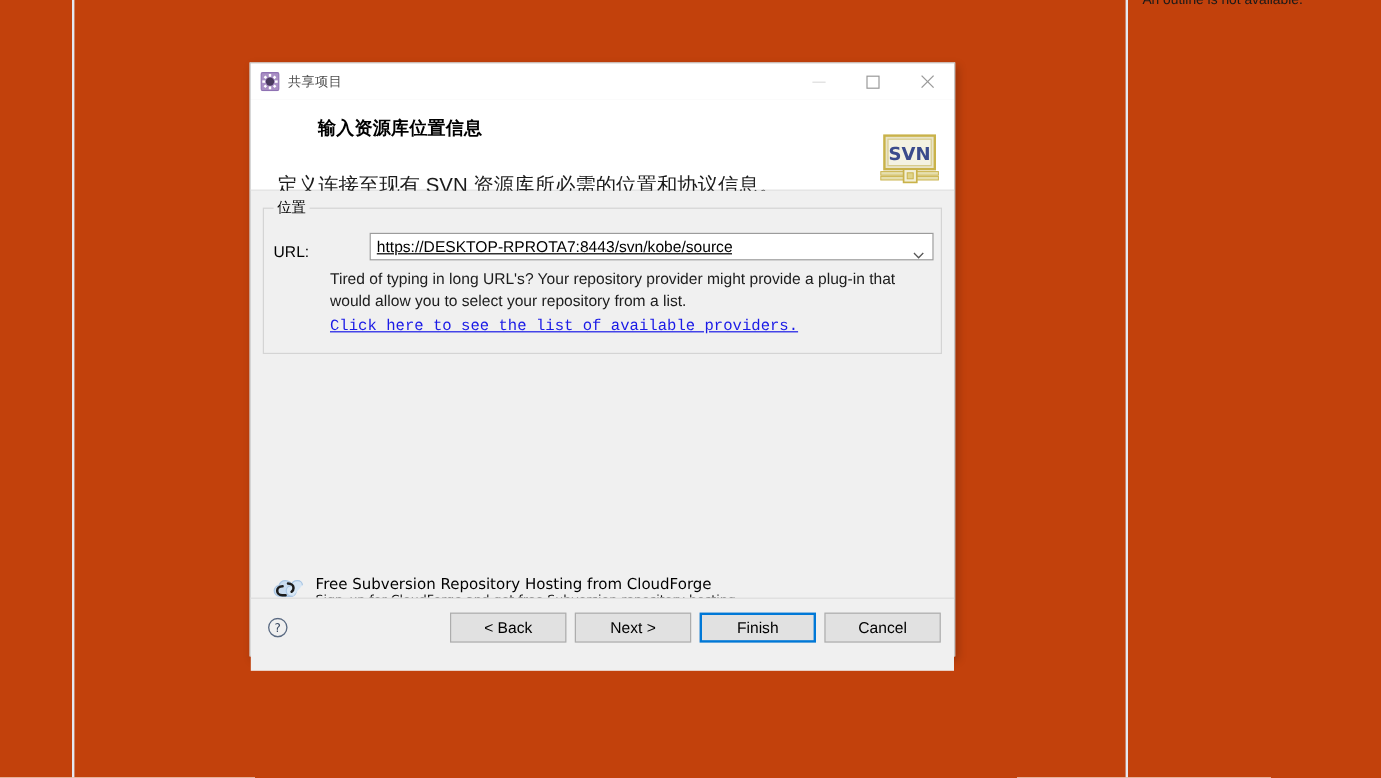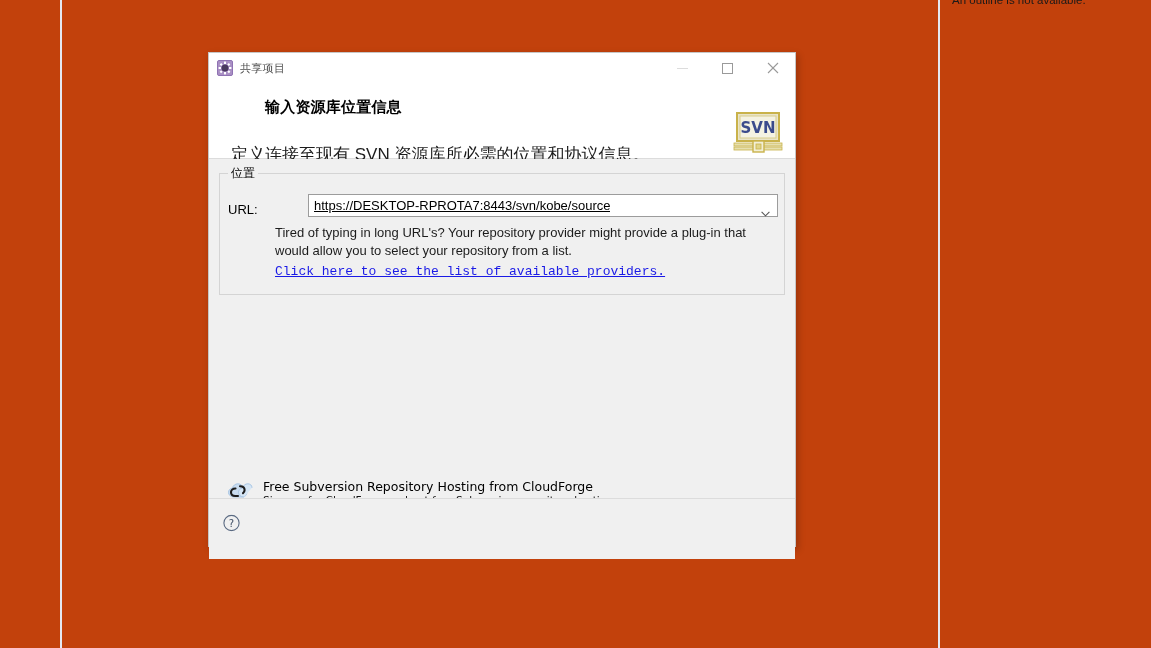--- a/index.html
+++ b/index.html
@@ -411,16 +411,22 @@
       </div>
     </div>
 
     <div class="footer">
       <span class="help-icon">
         <svg width="17" height="17" viewBox="0 0 17 17">
           <circle cx="8.5" cy="8.5" r="7.6" fill="none" stroke="#5a6a82" stroke-width="1.1"></circle>
           <text x="8.5" y="12.4" font-family="DejaVu Sans, sans-serif" font-size="10" fill="#3d4c63" text-anchor="middle">?</text>
         </svg>
       </span>
+      <div class="btnrow">
+        <button class="btn">&lt; Back</button>
+        <button class="btn">Next &gt;</button>
+        <button class="btn focused">Finish</button>
+        <button class="btn">Cancel</button>
+      </div>
     </div>
 
   </div>
 </div>
 
 </body></html>

